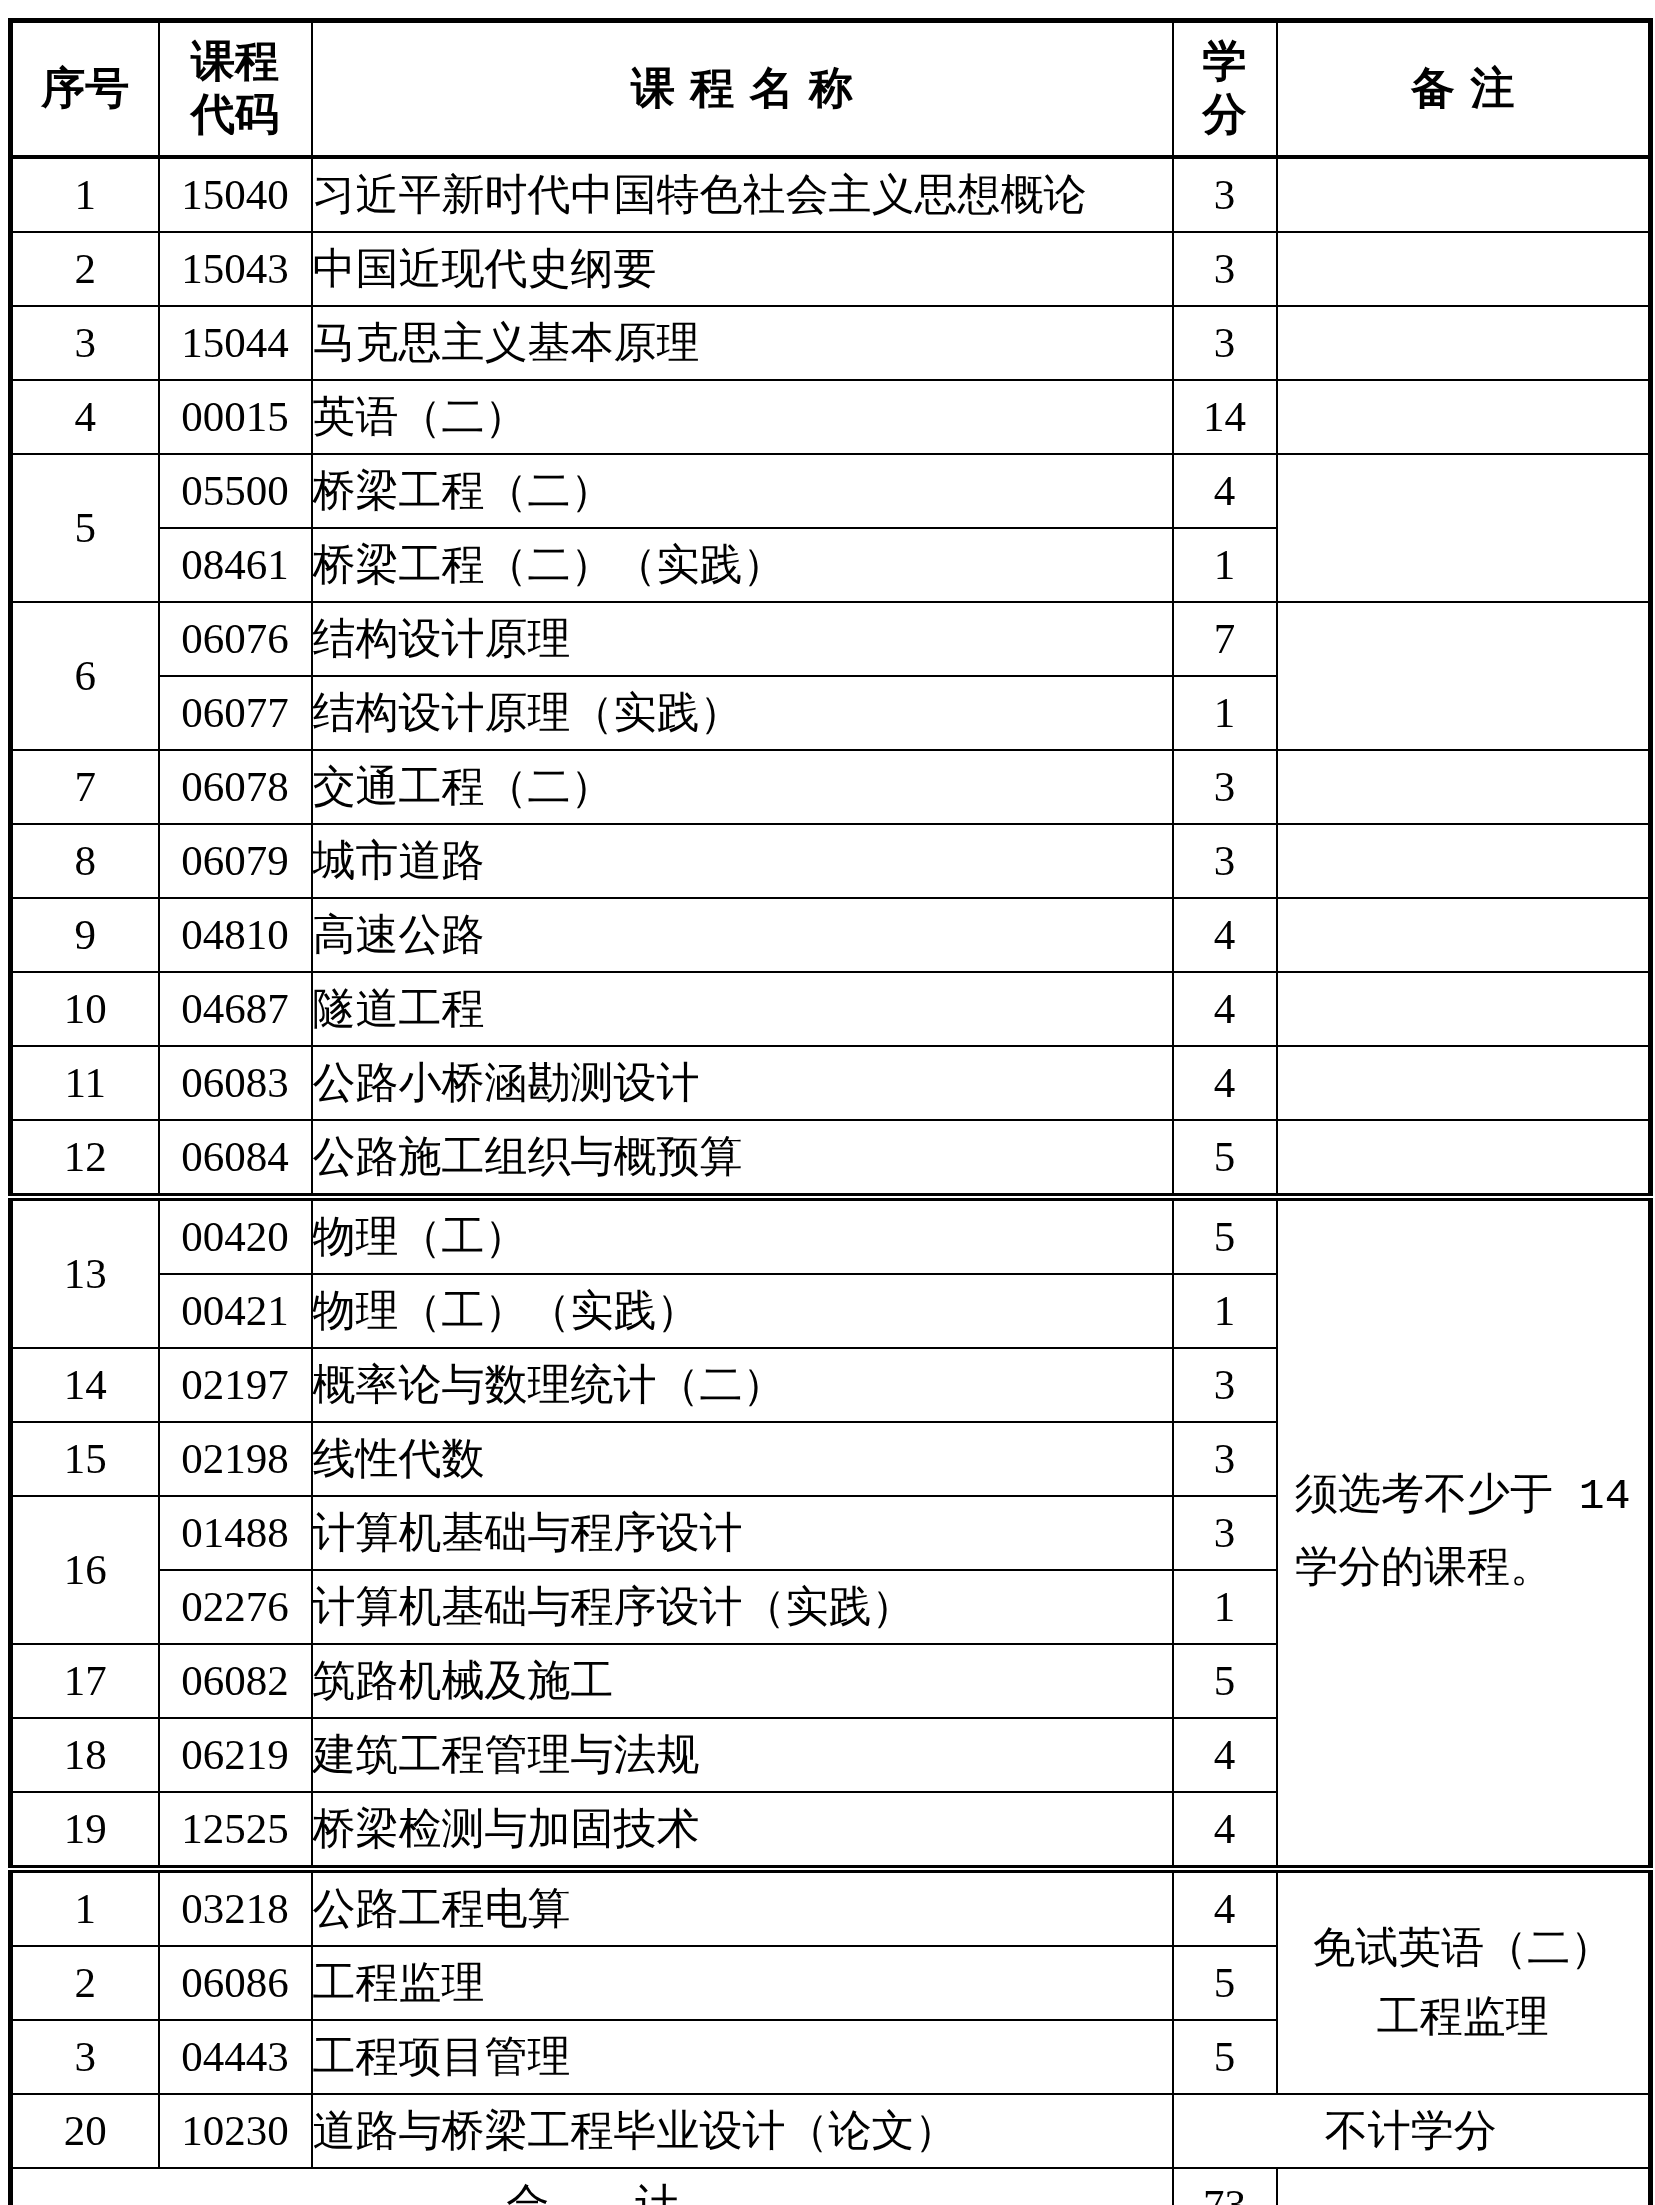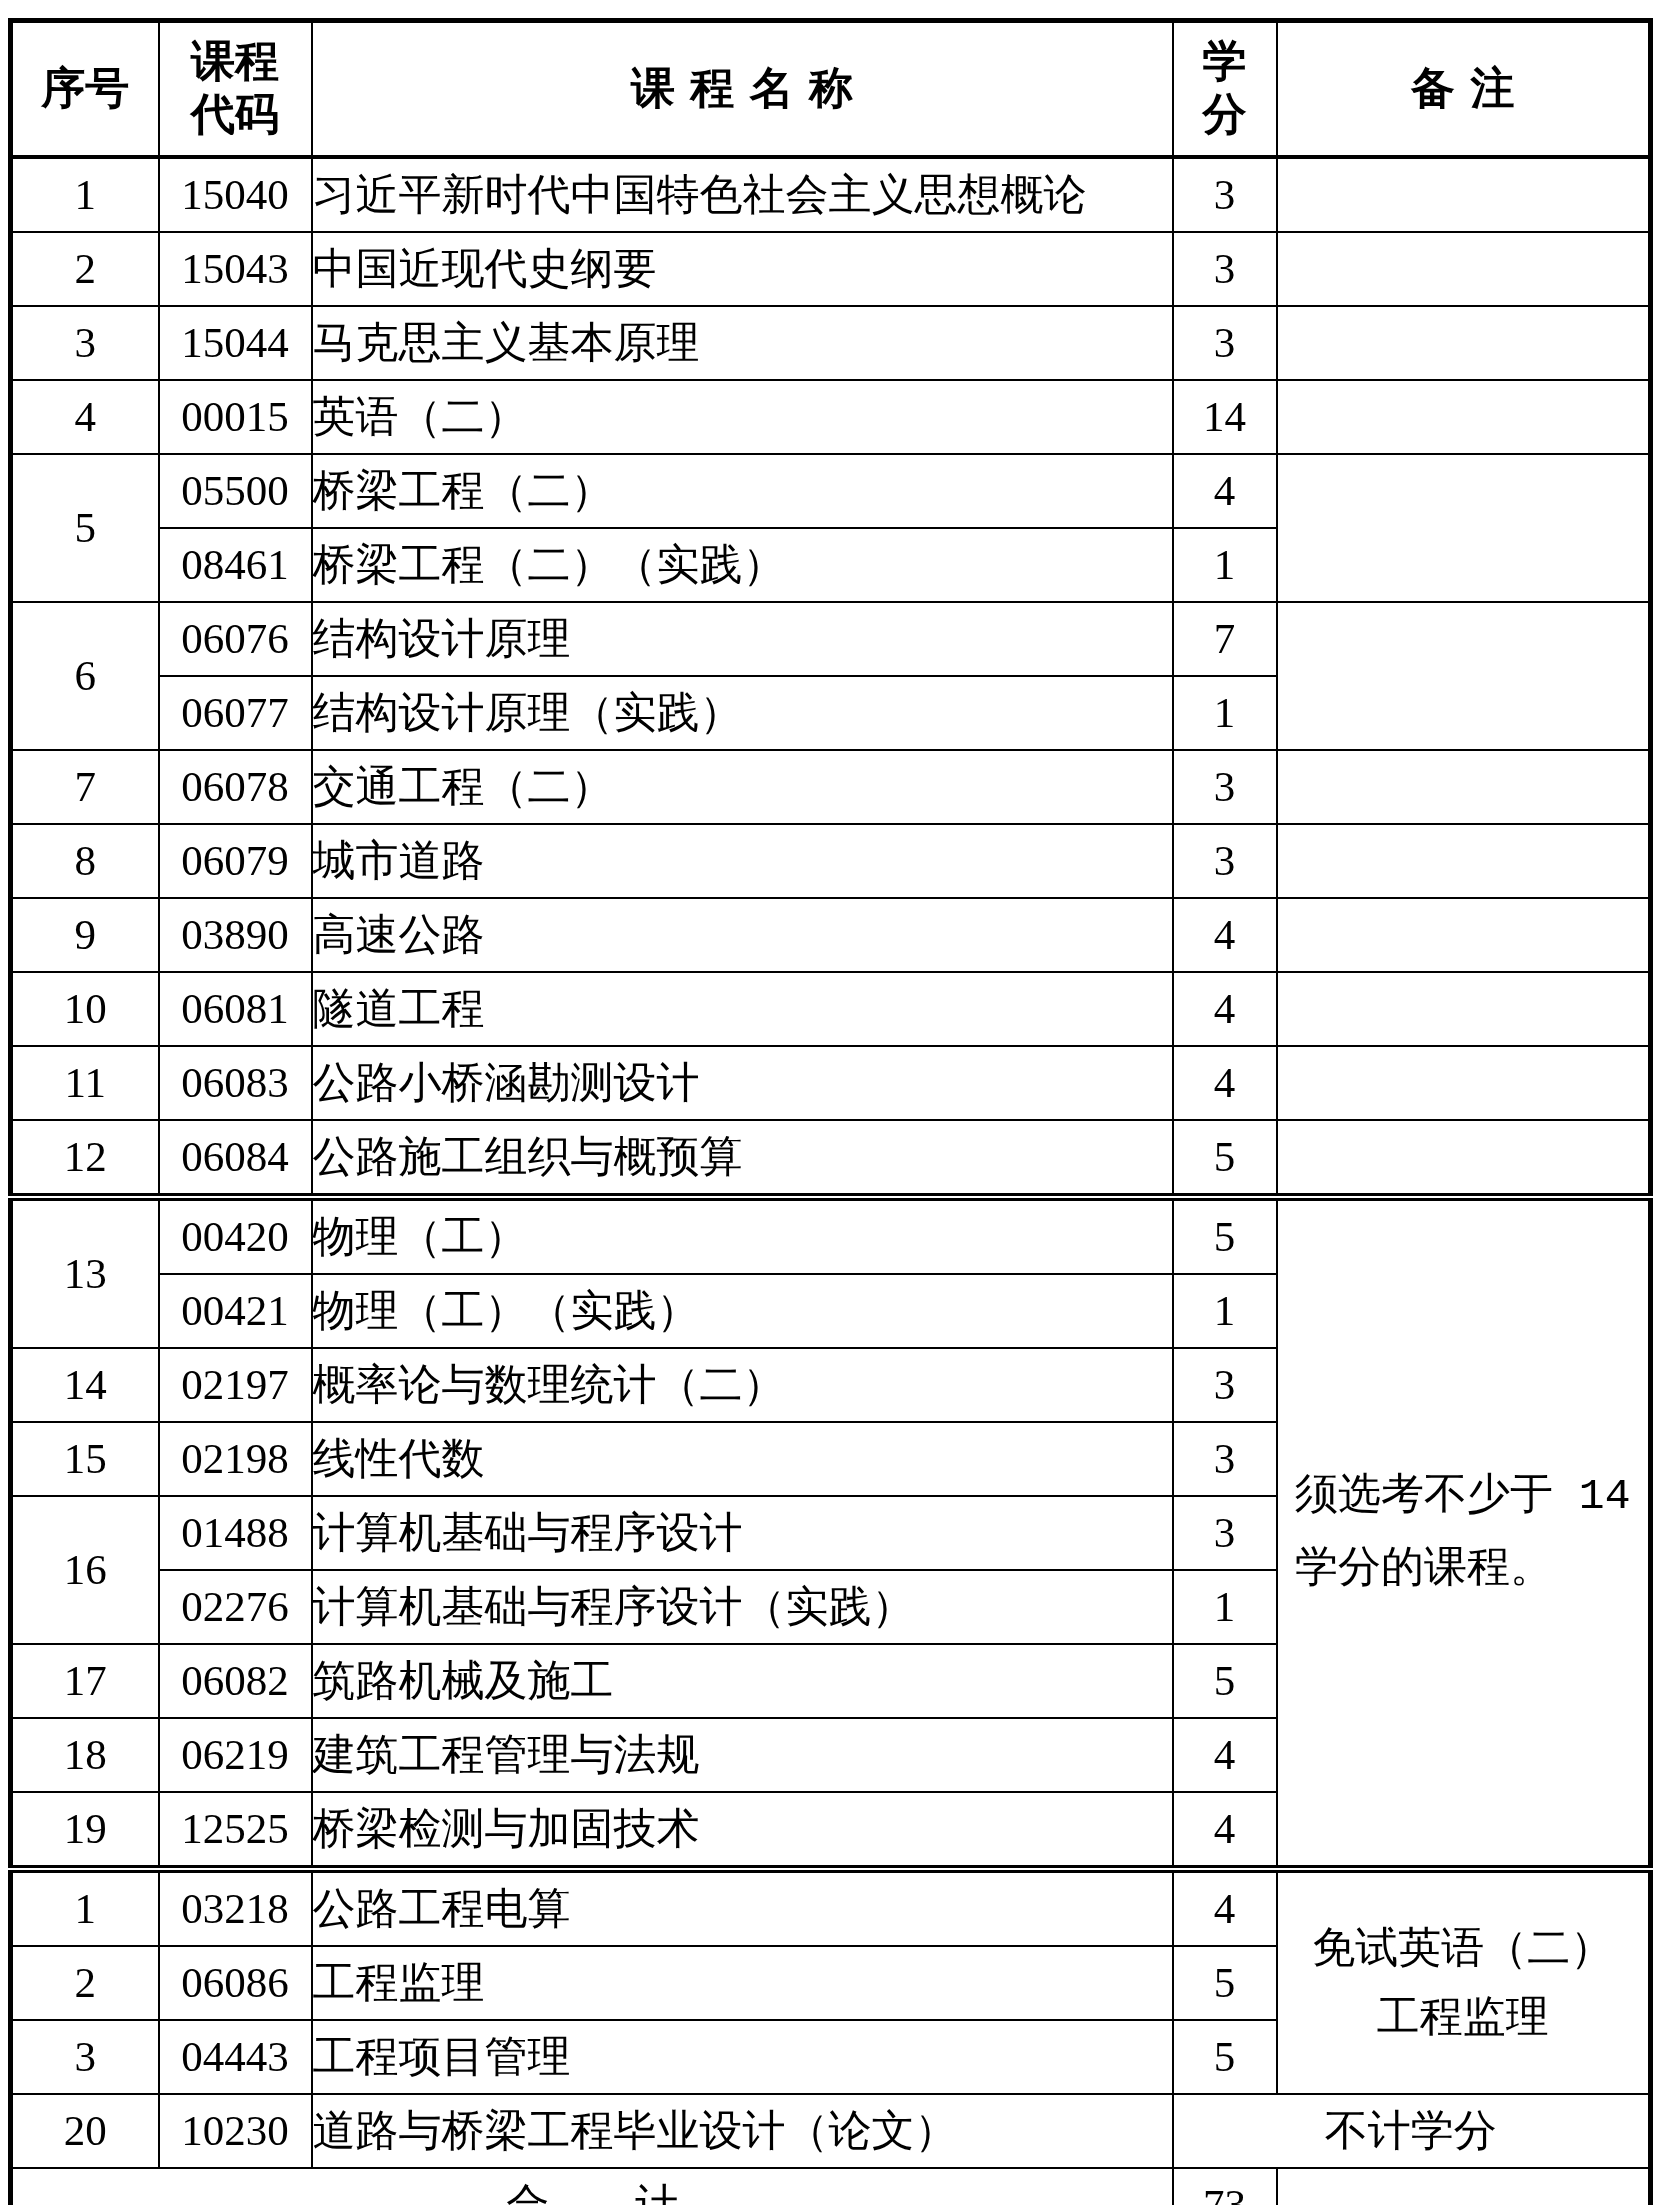--- a/index.html
+++ b/index.html
@@ -154,28 +154,28 @@
     </tr>
     <tr>
       <td>8</td>
       <td>06079</td>
       <td class="name">城市道路</td>
       <td>3</td>
       <td class="remark"></td>
     </tr>
     <tr>
       <td>9</td>
-      <td>03890</td>
+      <td>04810</td>
       <td class="name">高速公路</td>
       <td>4</td>
       <td class="remark"></td>
     </tr>
     <tr>
       <td>10</td>
-      <td>06081</td>
+      <td>04687</td>
       <td class="name">隧道工程</td>
       <td>4</td>
       <td class="remark"></td>
     </tr>
     <tr>
       <td>11</td>
       <td>06083</td>
       <td class="name">公路小桥涵勘测设计</td>
       <td>4</td>
       <td class="remark"></td>

